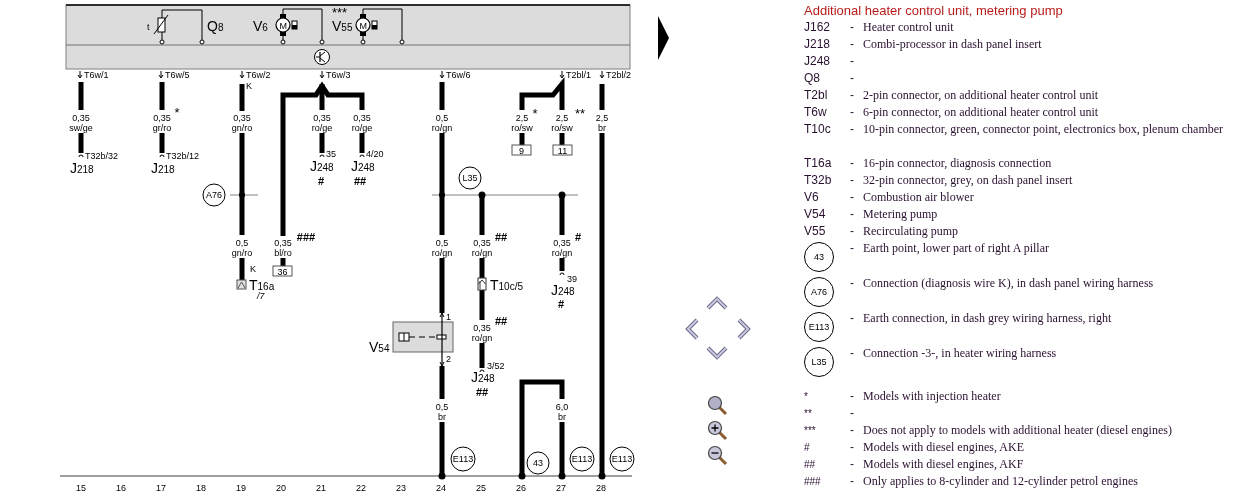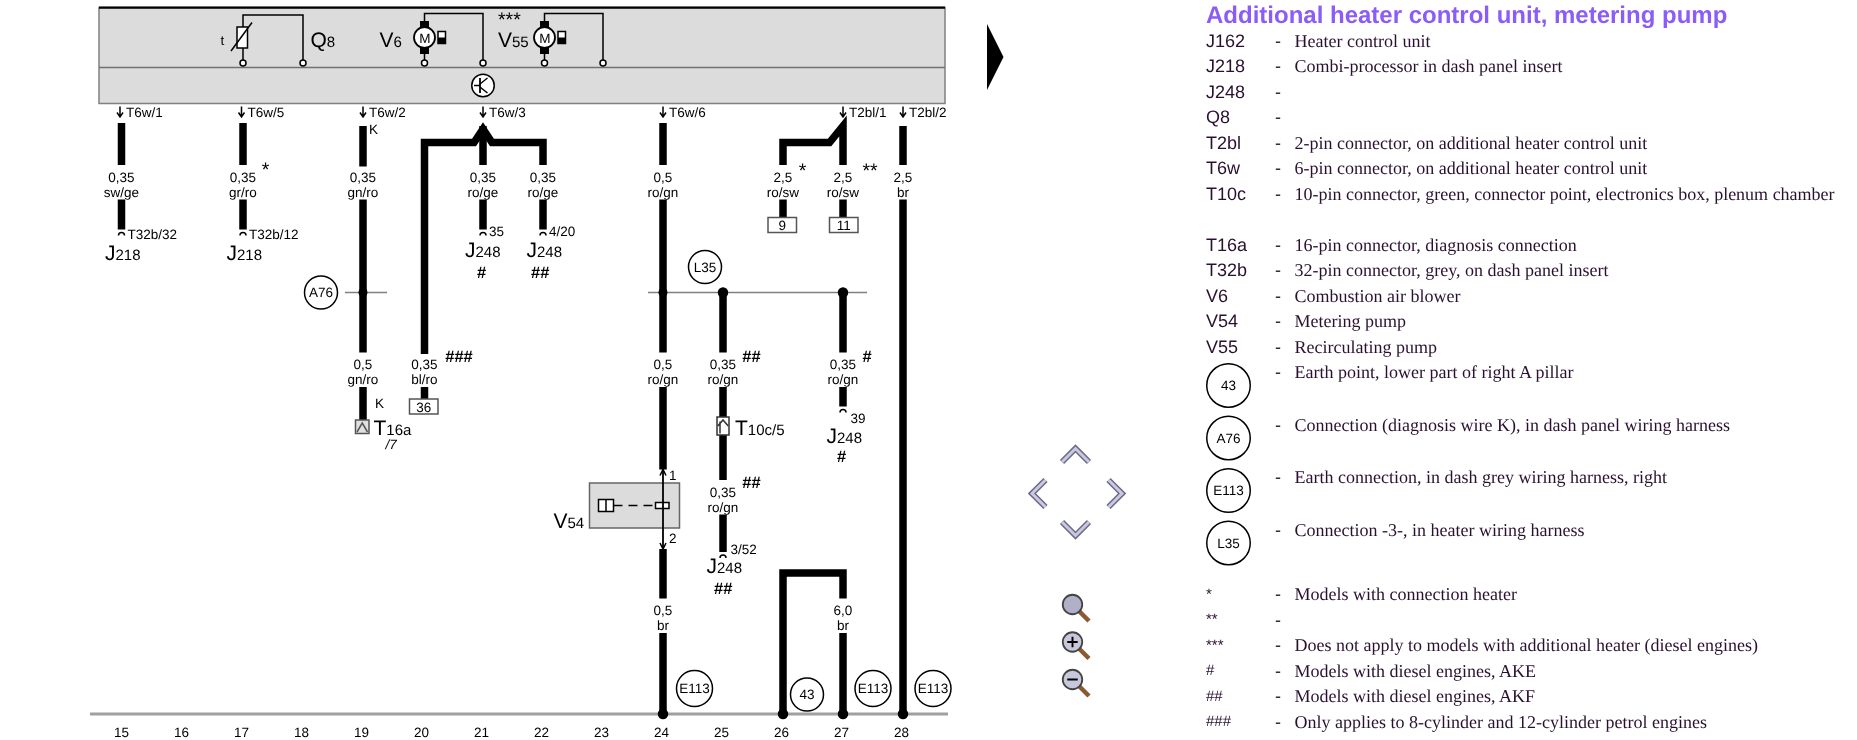--- a/index.html
+++ b/index.html
@@ -12,21 +12,21 @@
   .sub { font-size:10px; }
   .note { font-size:11px; font-weight:bold; }
   .circtxt { font-size:9px; }
   .axis { font-size:9px; }
 
   #next-arrow { position:absolute; left:658px; top:16px; width:0; height:0; border-top:22px solid transparent; border-bottom:22px solid transparent; border-left:11px solid #000; cursor:pointer; }
 
   .nav { position:absolute; cursor:pointer; }
 
   #legend { position:absolute; left:804px; top:2px; width:434px; font-size:12px; line-height:17px; color:#2a1030; }
-  #legend .title { font-weight:bold; font-size:16px; color:#8b5cf6; }
+  #legend .title { font-weight:normal; font-size:13px; color:#b91c1c; }
   .lrow { position:relative; height:17px; white-space:nowrap; }
   .lrow .code { position:absolute; left:0; top:0; }
   .lrow .dash { position:absolute; left:46px; top:0; }
   .lrow .desc { position:absolute; left:59px; top:0;font-family:Liberation Serif, serif; }
   .lrow.two { height:34px; }
   .lrow.two .desc { white-space:normal; width:380px; }
   .lrow.circ { height:35px; }
   .lrow.circ .code { width:28px; height:28px; border:1.5px solid #000; border-radius:50%; text-align:center; line-height:28px; font-size:9px; color:#000; top:2px; }
   .lrow.circ .dash, .lrow.circ .desc { top:0; }
   .lrow.sym .code { font-size:10px; }
@@ -490,21 +490,21 @@
       <div class="lrow circ">
         <span class="code">L35</span>
         <span class="dash">-</span>
         <span class="desc">Connection -3-, in heater wiring harness</span>
       </div>
     </div>
   <div id="legend-symbols" style="margin-top:8px">
       <div class="lrow sym">
         <span class="code">*</span>
         <span class="dash">-</span>
-        <span class="desc">Models with connection heater</span>
+        <span class="desc">Models with injection heater</span>
       </div>
       <div class="lrow sym">
         <span class="code">**</span>
         <span class="dash">-</span>
       </div>
       <div class="lrow sym">
         <span class="code">***</span>
         <span class="dash">-</span>
         <span class="desc">Does not apply to models with additional heater (diesel engines)</span>
       </div>

